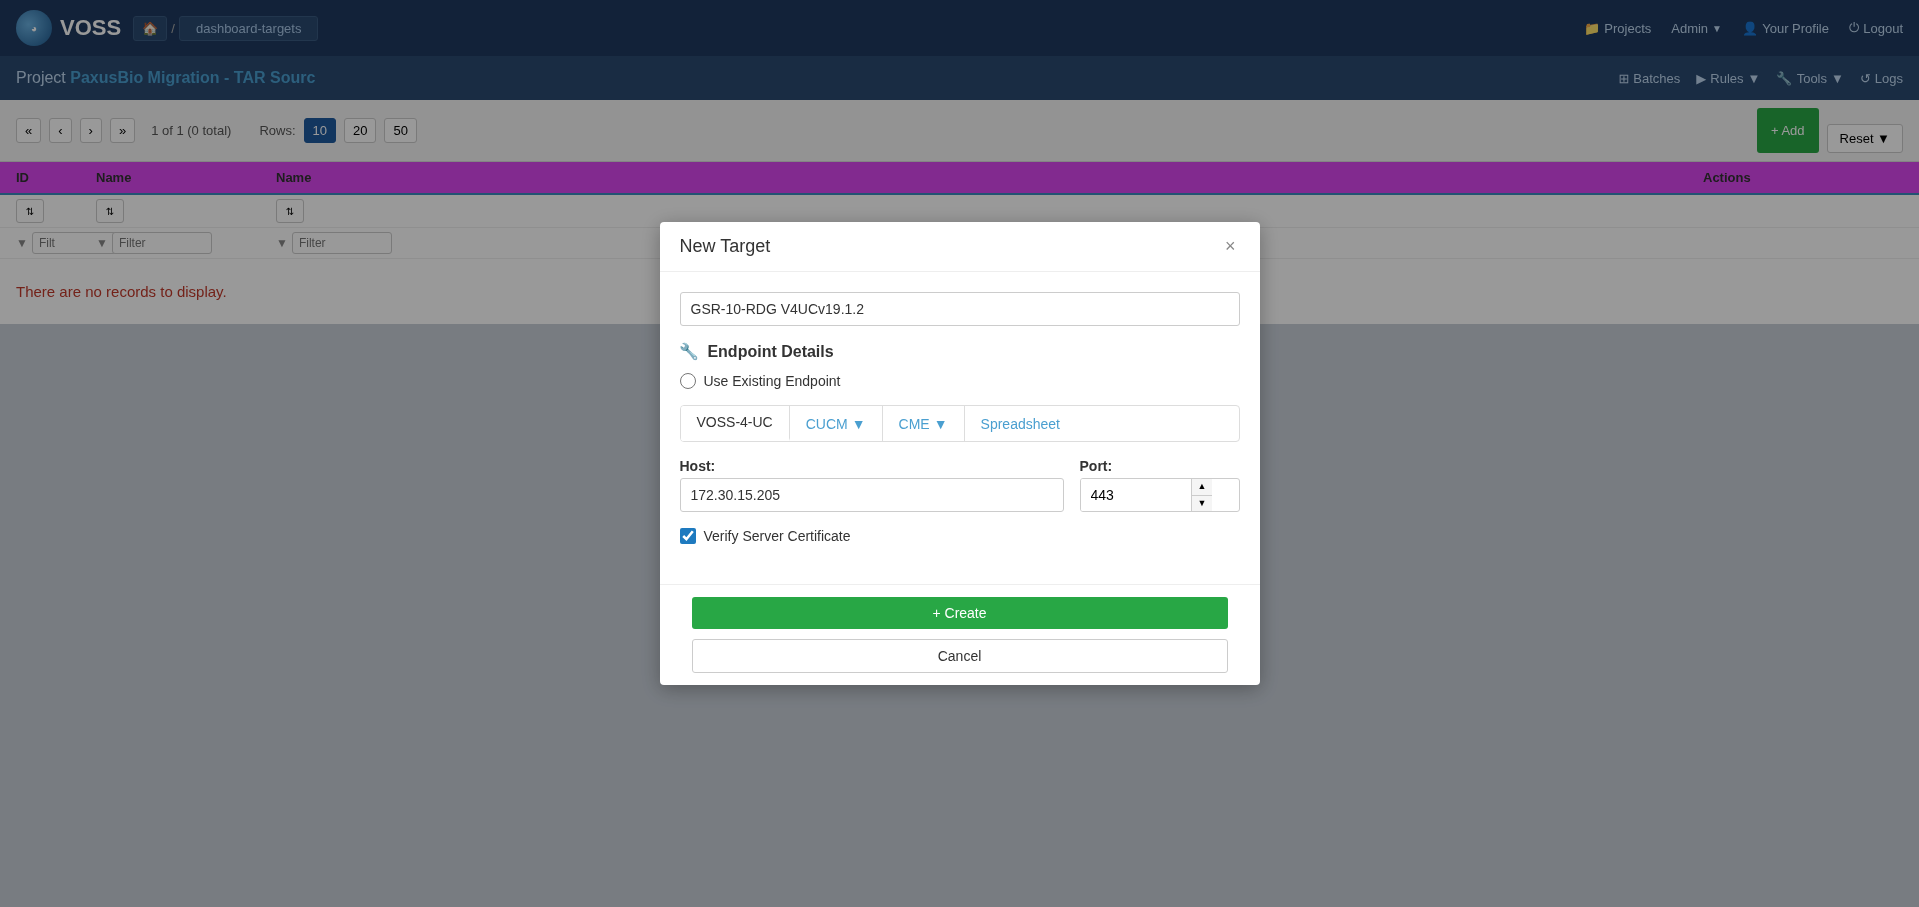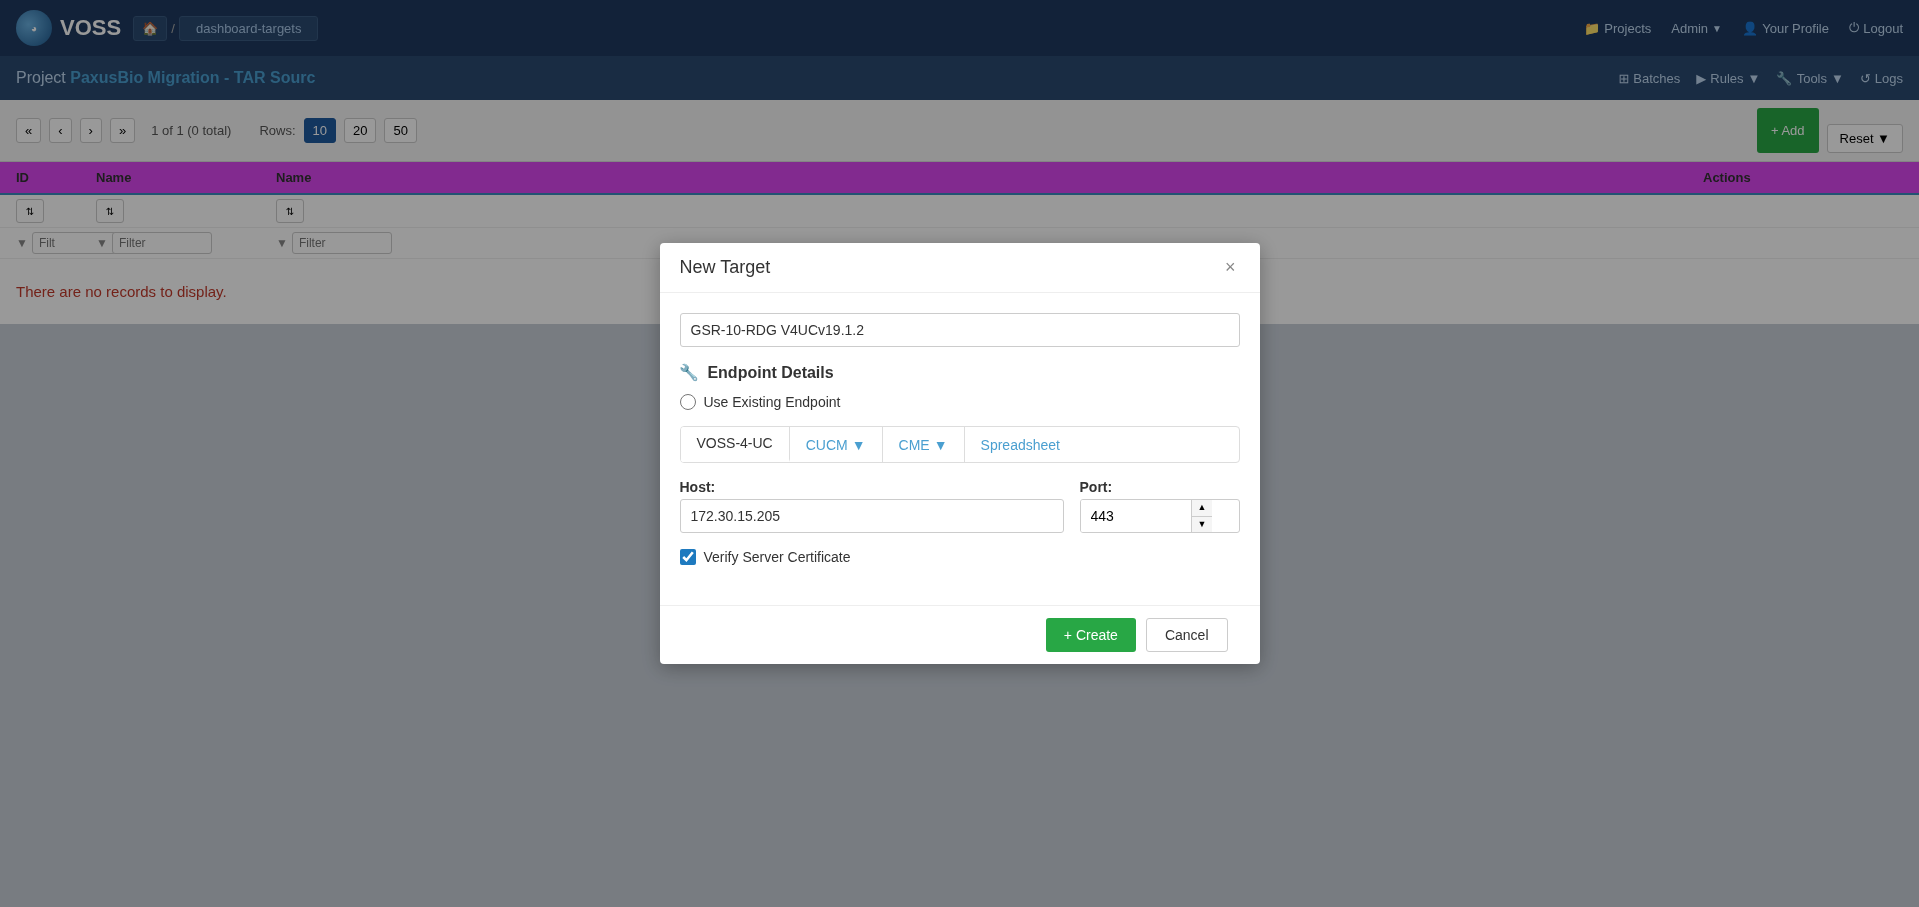--- a/index.html
+++ b/index.html
@@ -423,20 +423,21 @@
       color: #333;
     }
 
     
     .modal-footer {
       display: flex;
       justify-content: flex-end;
       gap: 10px;
       padding: 12px 32px;
       border-top: 1px solid #eee;
+      flex-direction: column;
     }
     .btn-create {
       background: #28a745;
       color: white;
       border: none;
       padding: 8px 18px;
       border-radius: 3px;
       cursor: pointer;
       font-size: 14px;
     }

